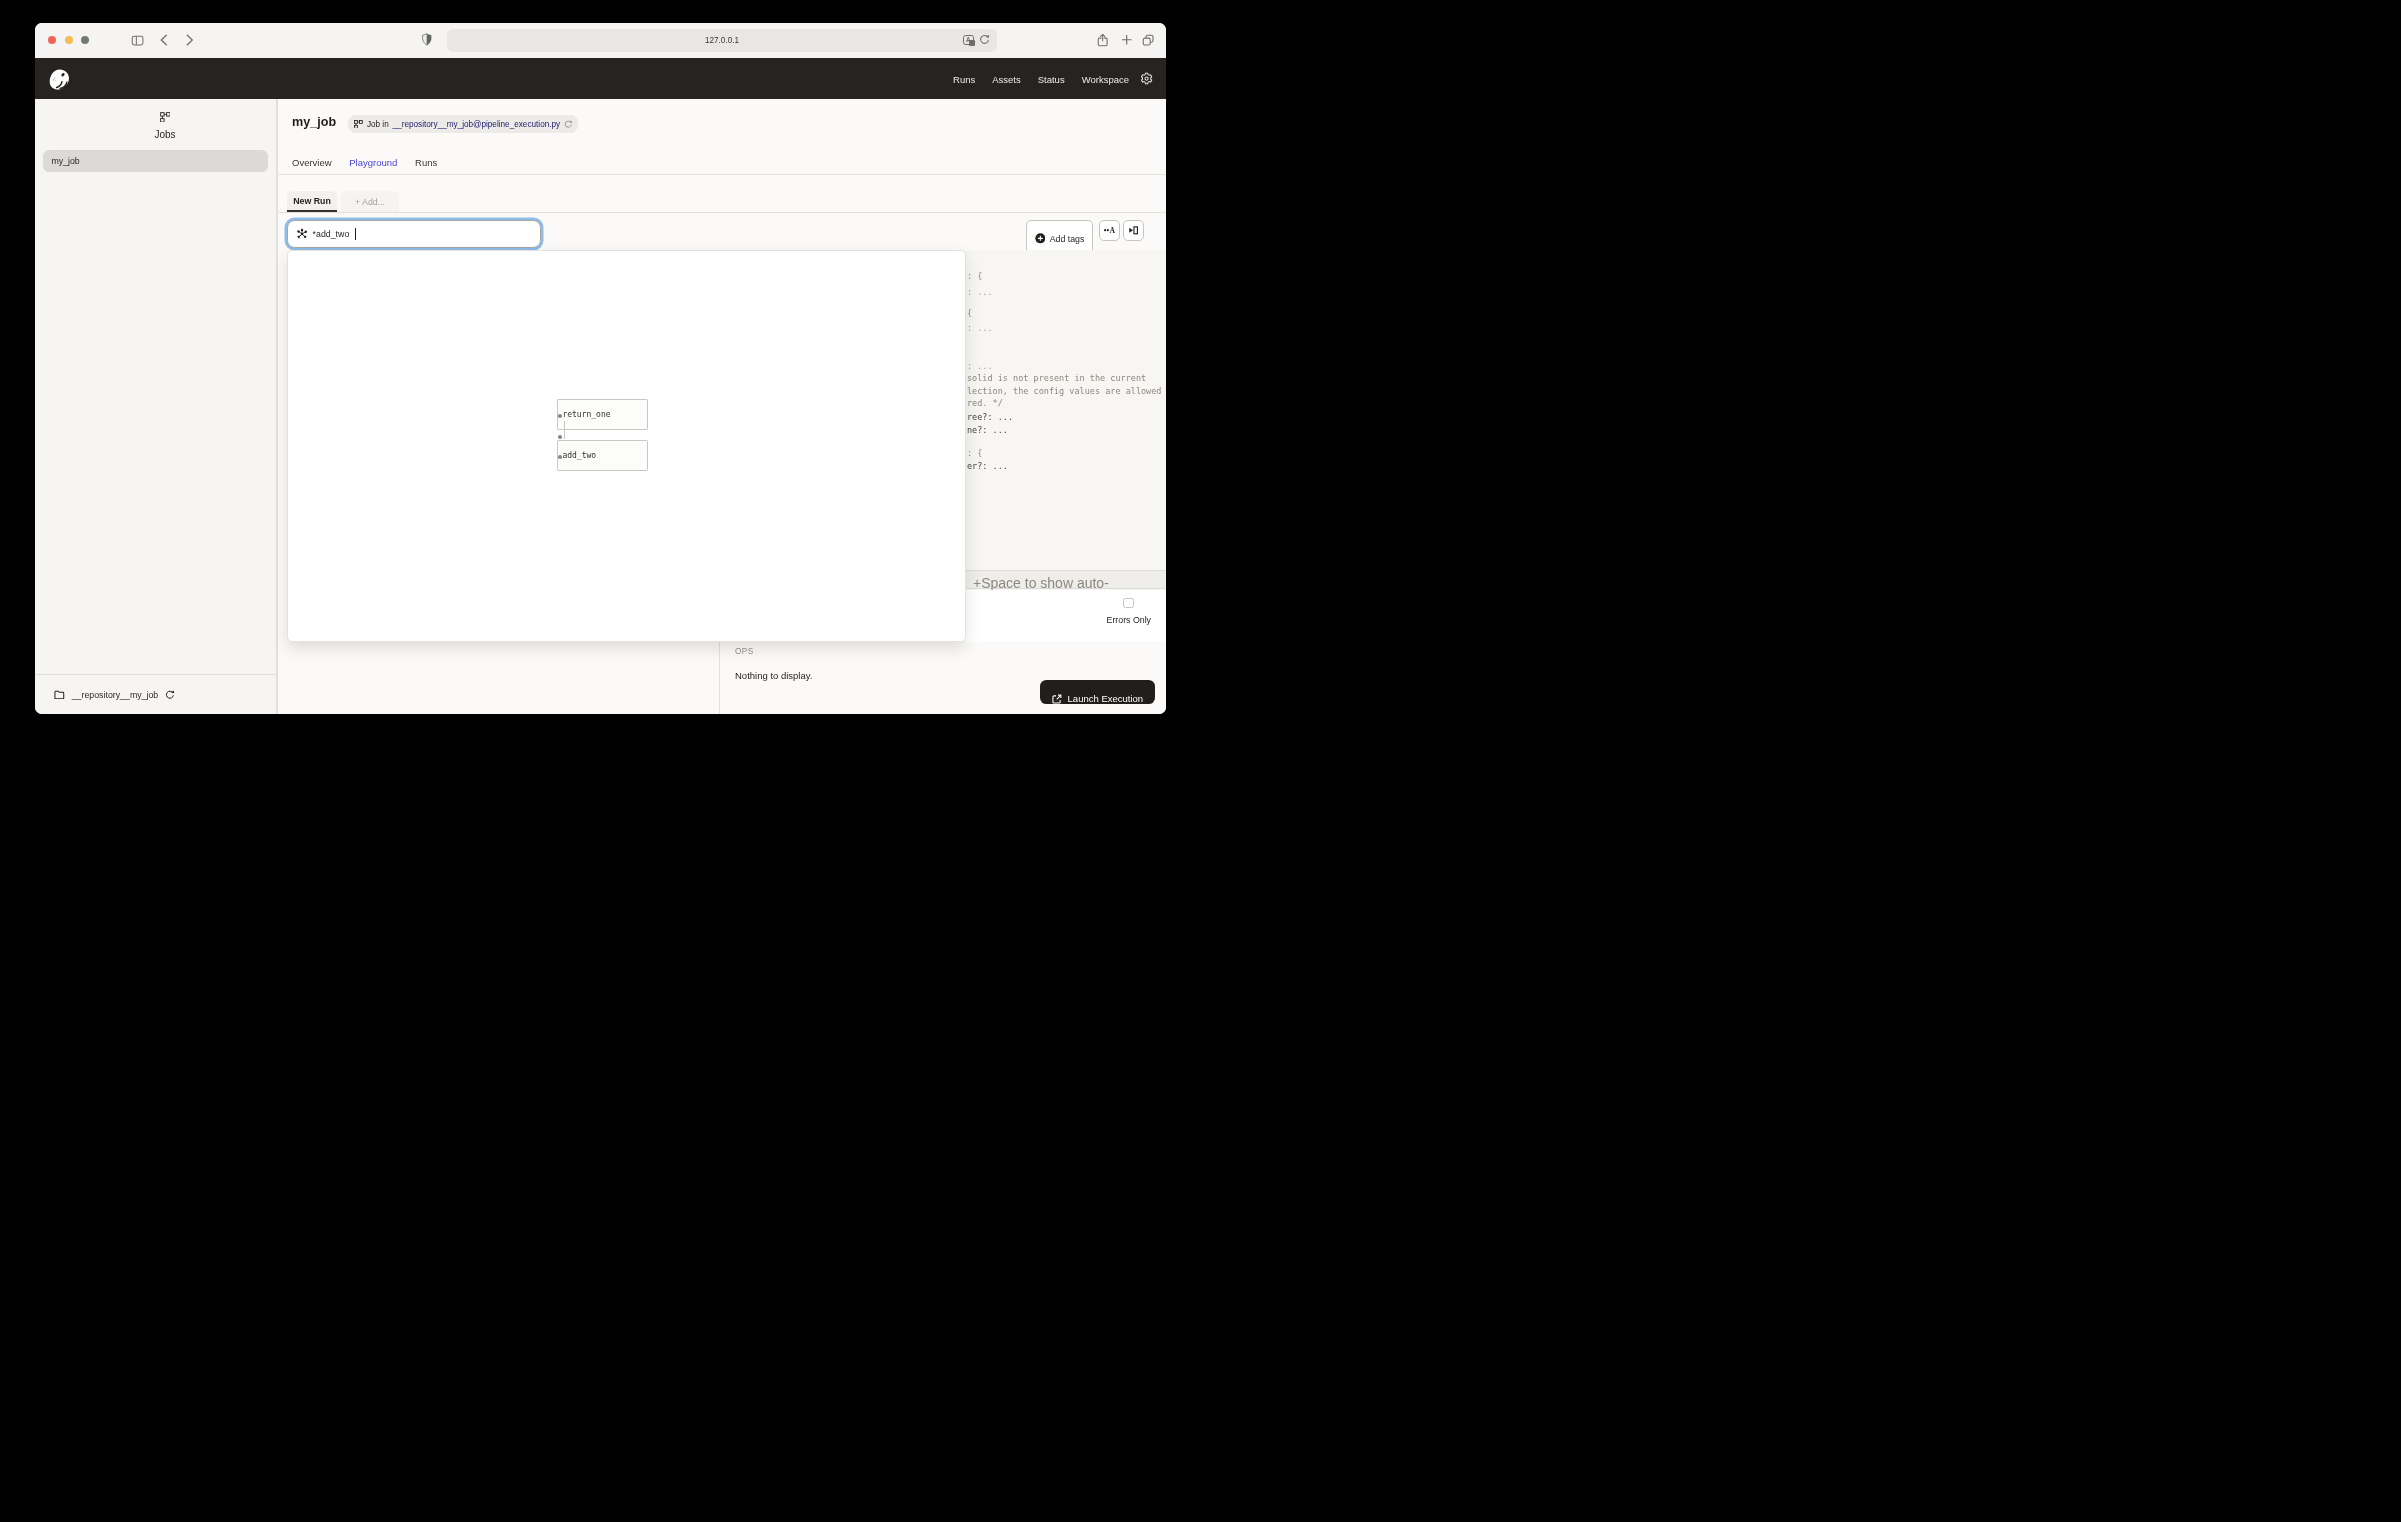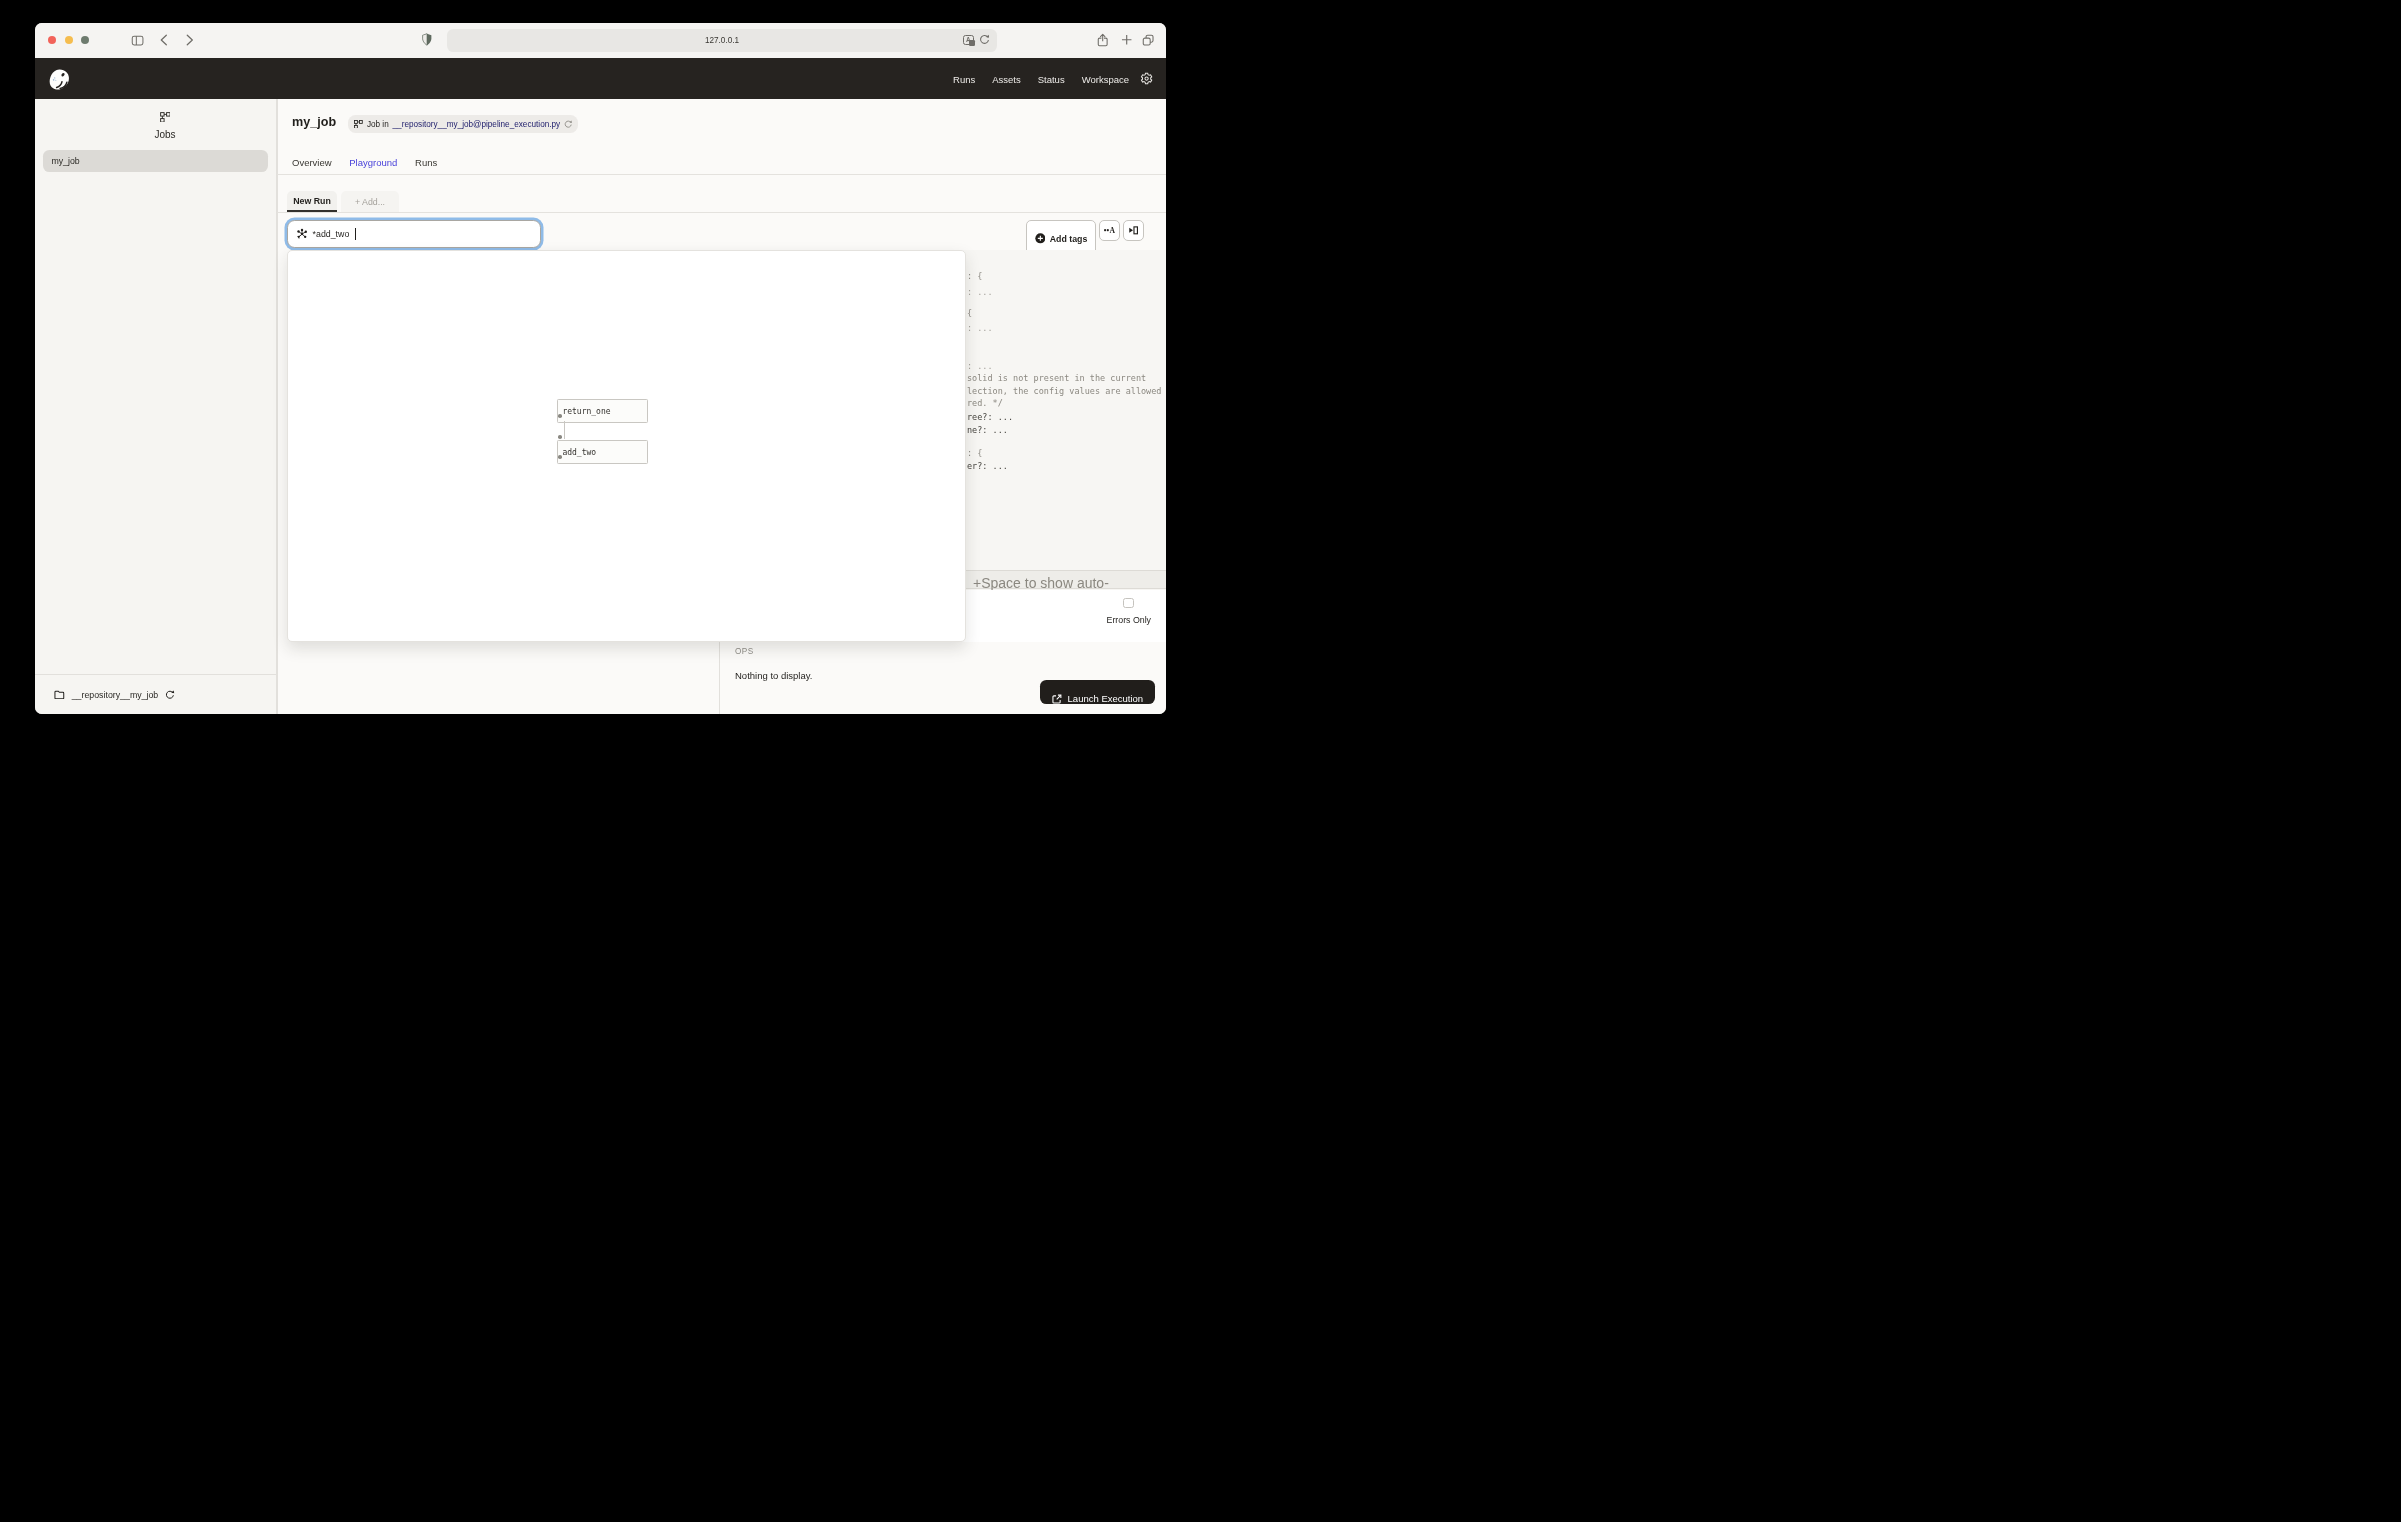--- a/index.html
+++ b/index.html
@@ -66,41 +66,41 @@
   .runtabs-line { position:absolute; left:242px; top:189px; width:889px; height:0.6px; background:#E4E2DE; }
 
   .opsel { position:absolute; left:252px; top:197px; width:254px; height:28px; background:#fff;
            border:0.6px solid #A9A7A2; border-radius:7.6px; box-shadow:0 0 0 2.5px #8FBBE8;
            display:flex; align-items:center; gap:5px; padding-left:7.6px; }
   .opsel .val { font-size:8.8px; color:#211F1C; }
   .caret { width:0.9px; height:11.4px; background:#211F1C; margin-left:0.6px; }
 
   .btn { background:#fff; border:0.6px solid #C7C5C0; border-radius:5px; display:flex; align-items:center;
          justify-content:center; color:#211F1C; }
-  .addtags { position:absolute; left:991px; top:197px; height:37px; padding:0 7.6px; gap:4.4px; font-size:8.8px;font-weight:bold; }
+  .addtags { position:absolute; left:991px; top:197px; height:37px; padding:0 7.6px; gap:4.4px; font-size:8.8px; }
   .icbtn1 { position:absolute; left:1064px; top:197px; width:21px; height:21px; font-size:7.6px; font-weight:bold;
             font-family:"Liberation Serif",serif; letter-spacing:0.3px; }
   .icbtn2 { position:absolute; left:1088px; top:197px; width:21px; height:21px; }
 
   
   .editor { position:absolute; left:684px; top:227px; width:447px; height:392px; background:#F7F6F3; }
   .cline { position:absolute; left:248px; font-family:"DejaVu Sans Mono",monospace; font-size:8.5px; white-space:pre; }
   .cl-plain { color:#8F8C85; } .cl-fold { color:#A5A29B; } .cl-comment { color:#8B8880; } .cl-key { color:#46443F; }
   .ed-footer { position:absolute; left:0; top:320px; width:100%; height:19px; background:#EEEDE9;
                border-top:0.6px solid #DDDBD6; border-bottom:0.6px solid #DDDBD6; }
   .ed-footer span { position:absolute; left:254px; top:3.8px; font-size:14px; color:#8B8880; }
   .ed-bottom { position:absolute; left:0; top:340px; width:100%; height:52px; background:#fff; }
   .errrow { position:absolute; right:15px; top:7.6px; display:flex; align-items:center; gap:6.3px;flex-direction:column; }
   .checkbox { width:10.7px; height:10.7px; border:1.3px solid #C5C3BE; border-radius:2.5px; background:#fff; }
   .errrow label { font-size:8.8px; color:#211F1C; }
 
   
   .graphpanel { position:absolute; left:252px; top:227px; width:679px; height:392px; background:#FFFFFF;
                 border:0.6px solid #E4E2DE; border-radius:5px; box-shadow:0 6.3px 15px rgba(40,38,34,0.13); z-index:5; }
-  .node { position:absolute; left:269px; width:91px; height:24px; background:#FCFCFA; border:0.6px solid #C9C7C2;
+  .node { position:absolute; left:269px; width:91px; height:31px; background:#FCFCFA; border:0.6px solid #C9C7C2;
           border-radius:1.3px; font-family:"DejaVu Sans Mono",monospace; font-size:8px; color:#33312D;
           display:flex; align-items:center; padding-left:4.4px; }
   .n1 { top:148px; } .n2 { top:189px; }
   .iodot { position:absolute; left:270px; width:3.5px; height:3.5px; border-radius:50%; background:#8B8983; }
   .d1{ top:163px; } .d2{ top:184px; } .d3{ top:204px; }
   .edge { position:absolute; left:276px; top:170px; width:0.9px; height:18.3px; background:#C9C7C2; }
 
   
   .vdiv { position:absolute; left:684px; top:619px; width:0.6px; height:72px; background:#E2E0DC; }
   .ops-label { position:absolute; left:700px; top:624px; font-size:8.2px; color:#8F8D87; letter-spacing:0.4px; }

